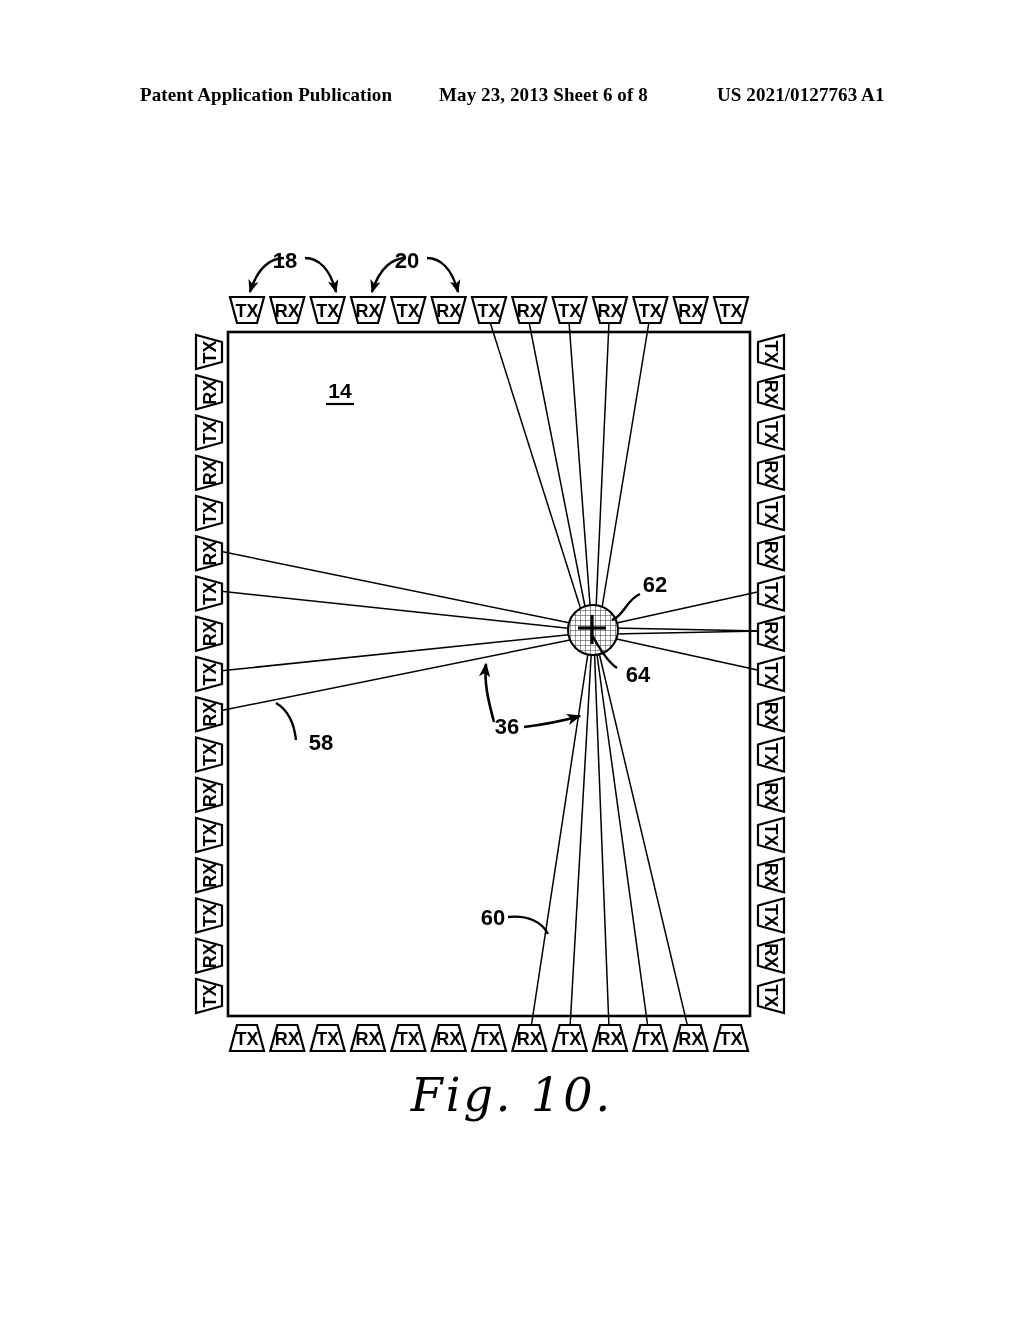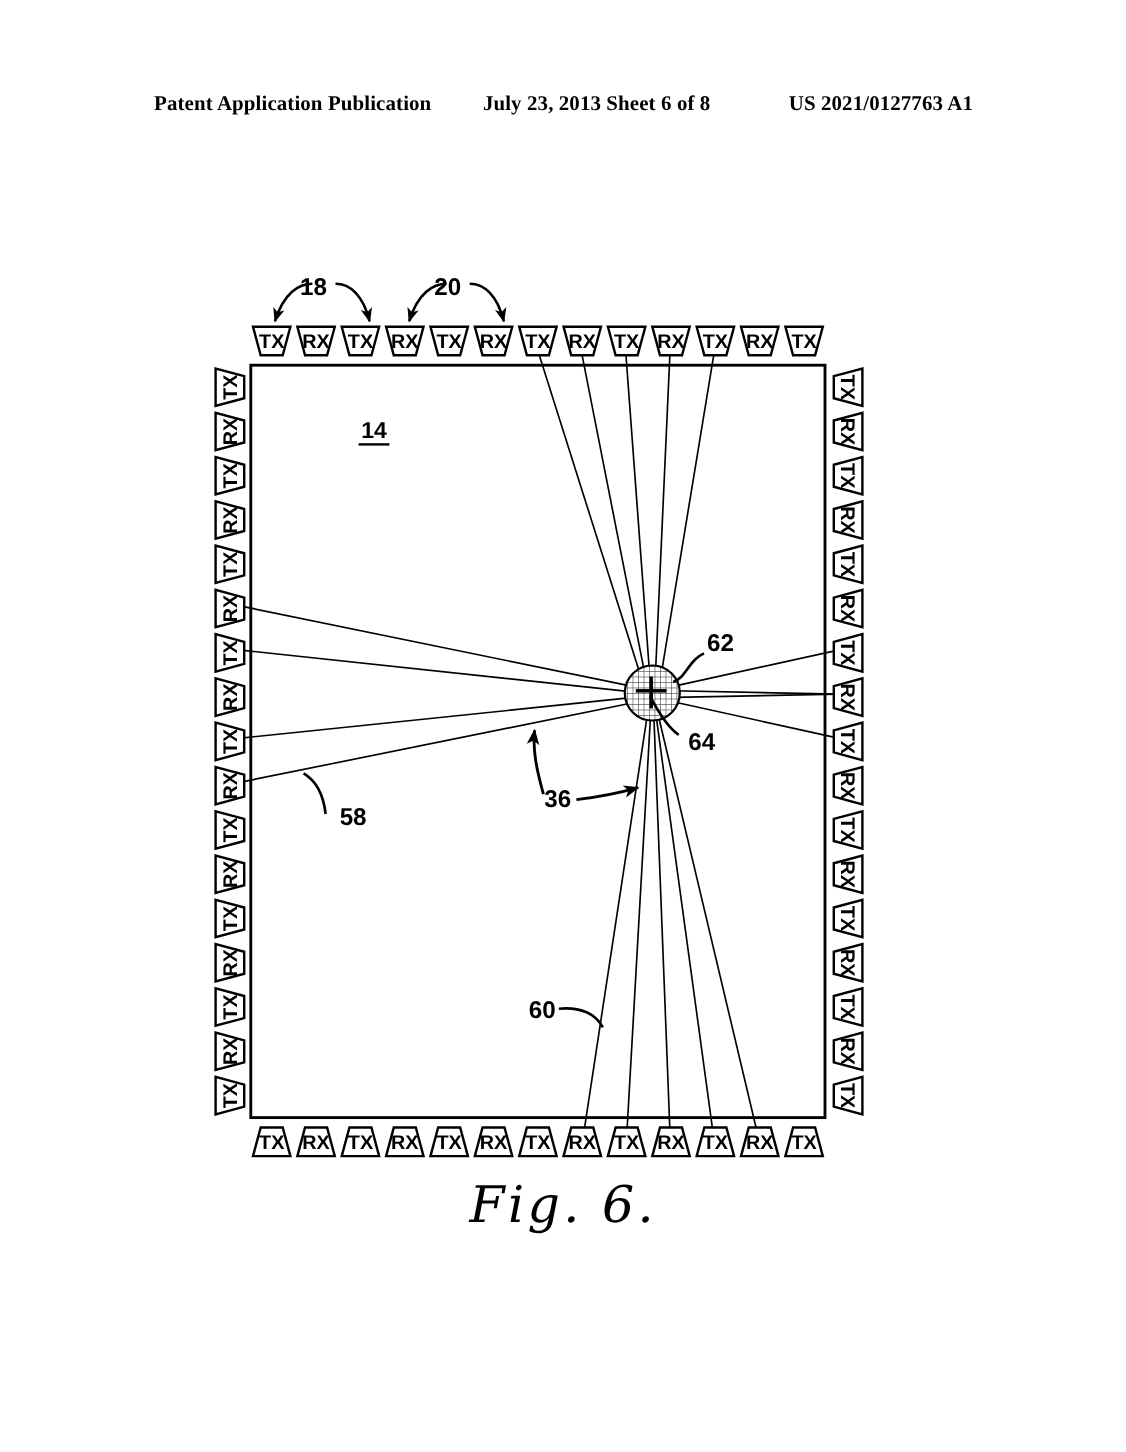--- a/index.html
+++ b/index.html
@@ -56,21 +56,21 @@
     font-size: 46px;
     letter-spacing: 3px;
     color: #000;
   }
 </style>
 </head>
 <body>
 
 <div id="pub-header">
   <span class="h-left">Patent Application Publication</span>
-  <span class="h-mid">July 23, 2013  Sheet 6 of 8</span>
+  <span class="h-mid">May 23, 2013  Sheet 6 of 8</span>
   <span class="h-right">US 2021/0127763 A1</span>
 </div>
 
 <div id="figure-stage">
   <svg id="fig-svg" width="1024" height="1320" viewBox="0 0 1024 1320">
     <defs>
       <pattern id="crosshatch" width="5" height="5" patternUnits="userSpaceOnUse">
         <rect width="5" height="5" fill="#ffffff"></rect>
         <path d="M0,0 L0,5" stroke="#444" stroke-width="1.1"></path>
         <path d="M0,0 L5,0" stroke="#444" stroke-width="1.1"></path>
@@ -410,14 +410,14 @@
           <path d="M-17,-13 L17,-13 L10,13 L-10,13 Z" fill="#ffffff" stroke="#000" stroke-width="2.2"></path>
           <text x="0" y="6.5" text-anchor="middle" font-family="Liberation Sans, sans-serif" font-size="18" font-weight="bold" fill="#000">RX</text>
         </g>
         <g transform="translate(771,996) rotate(90)">
           <path d="M-17,-13 L17,-13 L10,13 L-10,13 Z" fill="#ffffff" stroke="#000" stroke-width="2.2"></path>
           <text x="0" y="6.5" text-anchor="middle" font-family="Liberation Sans, sans-serif" font-size="18" font-weight="bold" fill="#000">TX</text>
         </g>
       </g>
   </svg>
 
-  <div id="fig-caption">Fig. 6.</div>
+  <div id="fig-caption">Fig. 10.</div>
 </div>
 
 </body></html>

